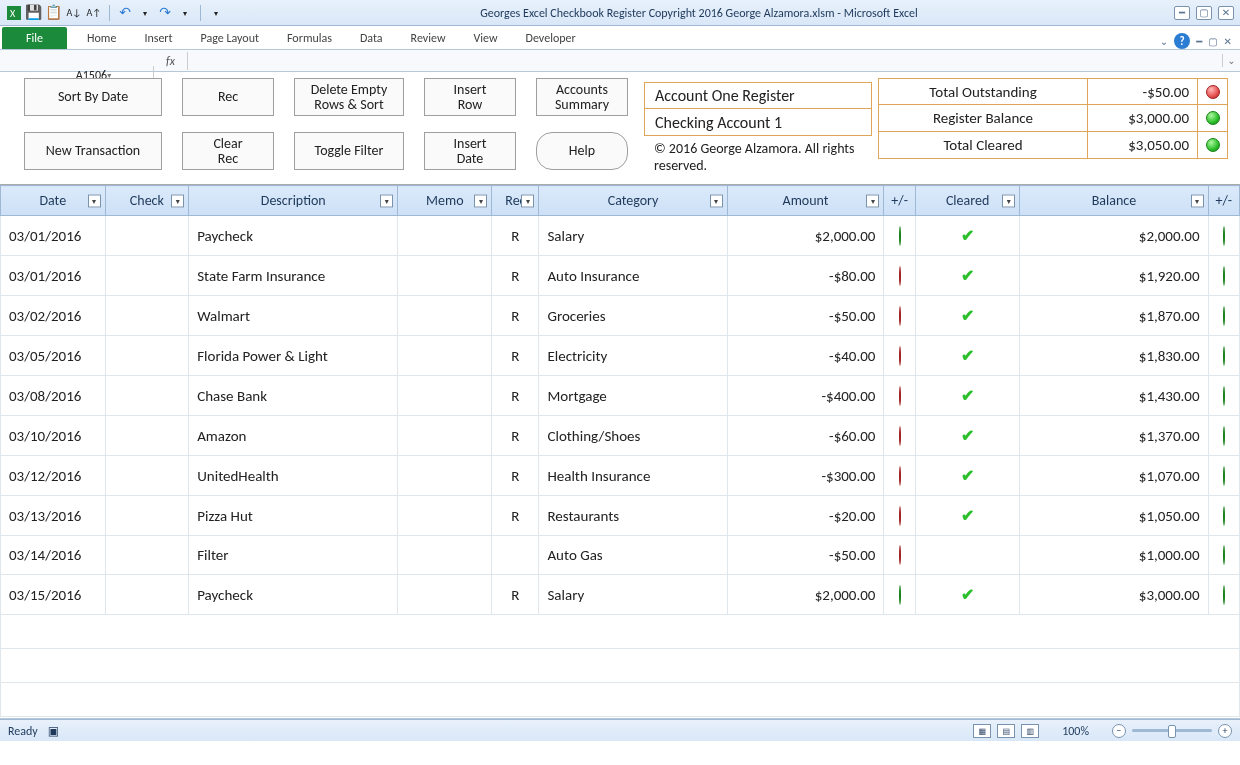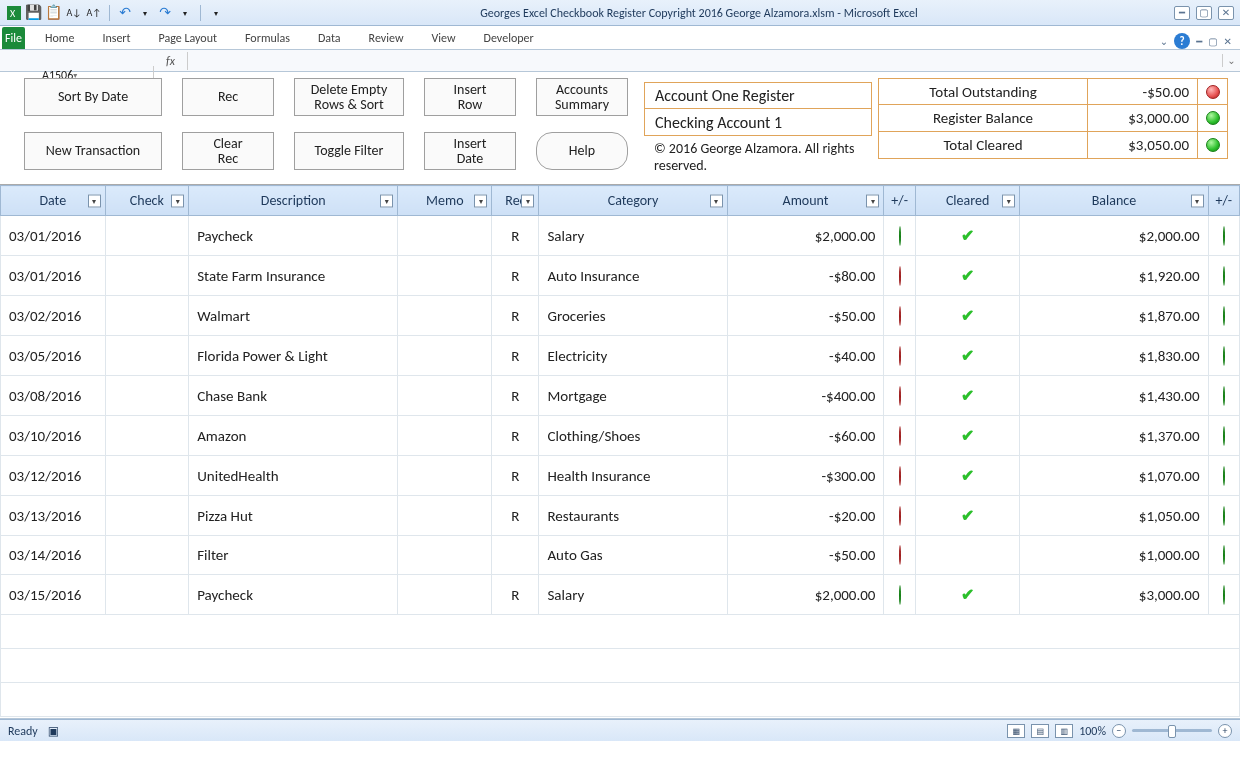--- a/index.html
+++ b/index.html
@@ -9,29 +9,29 @@
   .titlebar { height:26px; background:linear-gradient(#e8f1fb,#d9e7f8); border-bottom:1px solid #9fb8d3; display:flex; align-items:center; padding:0 6px; }
   .qa-group { display:flex; gap:4px; align-items:center; }
   .qa-btn { width:16px; height:16px; display:flex; align-items:center; justify-content:center; cursor:pointer; }
   .qa-sep { width:1px; height:16px; background:#9fb8d3; margin:0 3px; }
   .title-text { flex:1; text-align:center; font-size:12px; color:#1e395b; }
   .winctrl { display:flex; gap:6px; align-items:center; }
   .winctrl .wc { width:16px; height:14px; border:1px solid #7a93ad; border-radius:2px; background:#fff; display:flex; align-items:center; justify-content:center; font-size:10px; color:#5a7390; cursor:pointer; }
 
   
   .ribbon-tabs { height:24px; background:#fff; border-bottom:1px solid #b6c7d8; display:flex; align-items:flex-end; padding-left:2px; }
-  .file-tab { background:#1b8a3a; color:#fff; padding:4px 3px; font-size:12px; border-radius:2px 2px 0 0; margin-right:6px; cursor:pointer; }
+  .file-tab { background:#1b8a3a; color:#fff; padding:4px 24px; font-size:12px; border-radius:2px 2px 0 0; margin-right:6px; cursor:pointer; }
   .rtab { padding:4px 14px; font-size:12px; color:#444; cursor:pointer; }
   .ribbon-right { margin-left:auto; display:flex; gap:6px; align-items:center; padding-right:8px; }
   .help-icon { width:16px; height:16px; border-radius:50%; background:#2b7cd3; color:#fff; font-size:11px; font-weight:bold; display:flex; align-items:center; justify-content:center; cursor:pointer; }
   .chev-icon { font-size:10px; color:#5a7390; cursor:pointer; }
 
   
   .namebar { height:22px; border-bottom:1px solid #b6c7d8; display:flex; align-items:center; background:#f7f9fc; font-size:12px; }
-  .namebox { width:120px; margin-left:34px; padding:2px 8px; border-right:1px solid #ccc; display:flex; align-items:center; justify-content:flex-start;margin-top:29px; }
+  .namebox { width:120px; margin-left:34px; padding:2px 8px; border-right:1px solid #ccc; display:flex; align-items:center; justify-content:center;margin-top:29px; }
   .fx-label { font-style:italic; color:#555; padding:0 12px; border-right:1px solid #ccc; height:18px; display:flex; align-items:center; }
   .formula-area { flex:1; height:18px; }
   .expand-fx { width:18px; text-align:center; border-left:1px solid #ccc; cursor:pointer; color:#777; font-size:10px; }
 
   
   .toolbar { display:flex; padding:6px 12px; gap:10px; border-bottom:1px solid #aaa; background:#fff; }
   .btn-grid { display:grid; grid-template-columns:repeat(5,auto); grid-template-rows:repeat(2,1fr); gap:8px; }
   .big-btn { border:1px solid #9f9f9f; background:#fafafa; min-width:92px; height:38px; display:flex; align-items:center; justify-content:center; text-align:center; font-size:14px; line-height:1.1; padding:4px 8px; cursor:pointer; white-space:pre-line;margin-left:12px; }
   .big-btn.wide { grid-row:span 1; }
 
@@ -368,18 +368,18 @@
 </table>
 </div>
 
 <div class="statusbar">
   <span>Ready</span>
   <span style="margin-left:10px;">▣</span>
   <div class="status-right">
     <div class="view-btn">▦</div>
     <div class="view-btn">▤</div>
     <div class="view-btn">▥</div>
-    <span style="margin:0 0;">100%</span>
+    <span style="margin:0 17px;">100%</span>
     <div class="zoom-btn">−</div>
     <div class="slider"></div>
     <div class="zoom-btn">+</div>
   </div>
 </div>
 
 </body></html>

